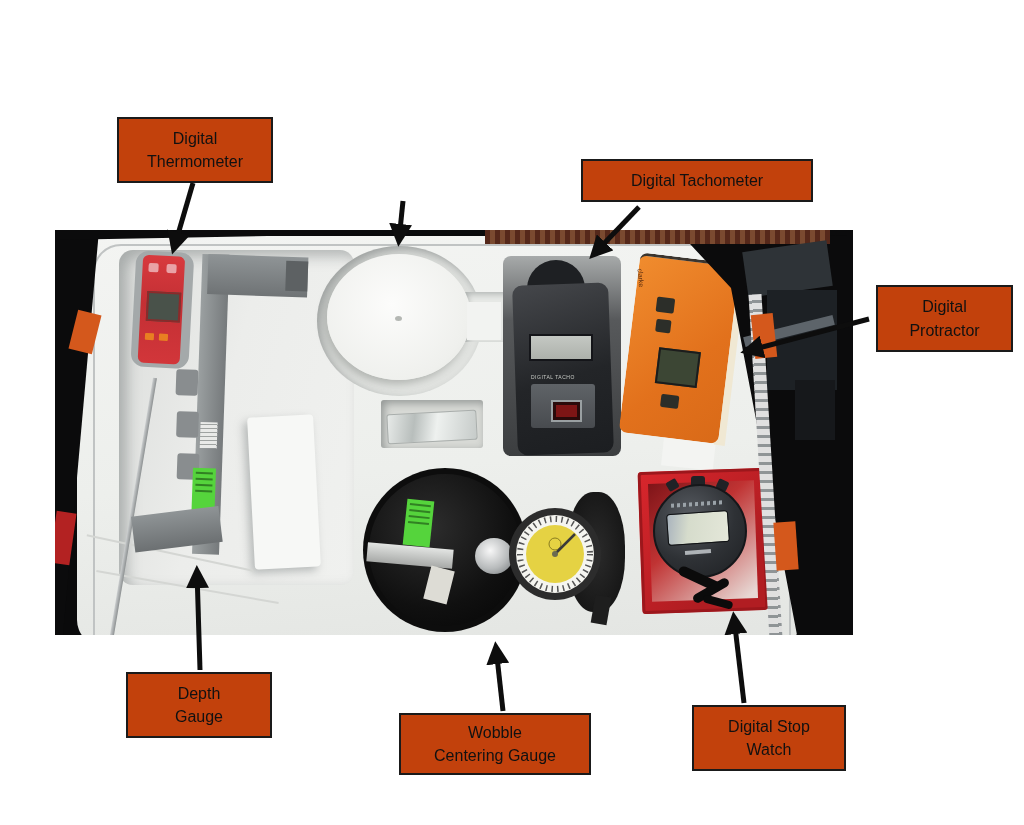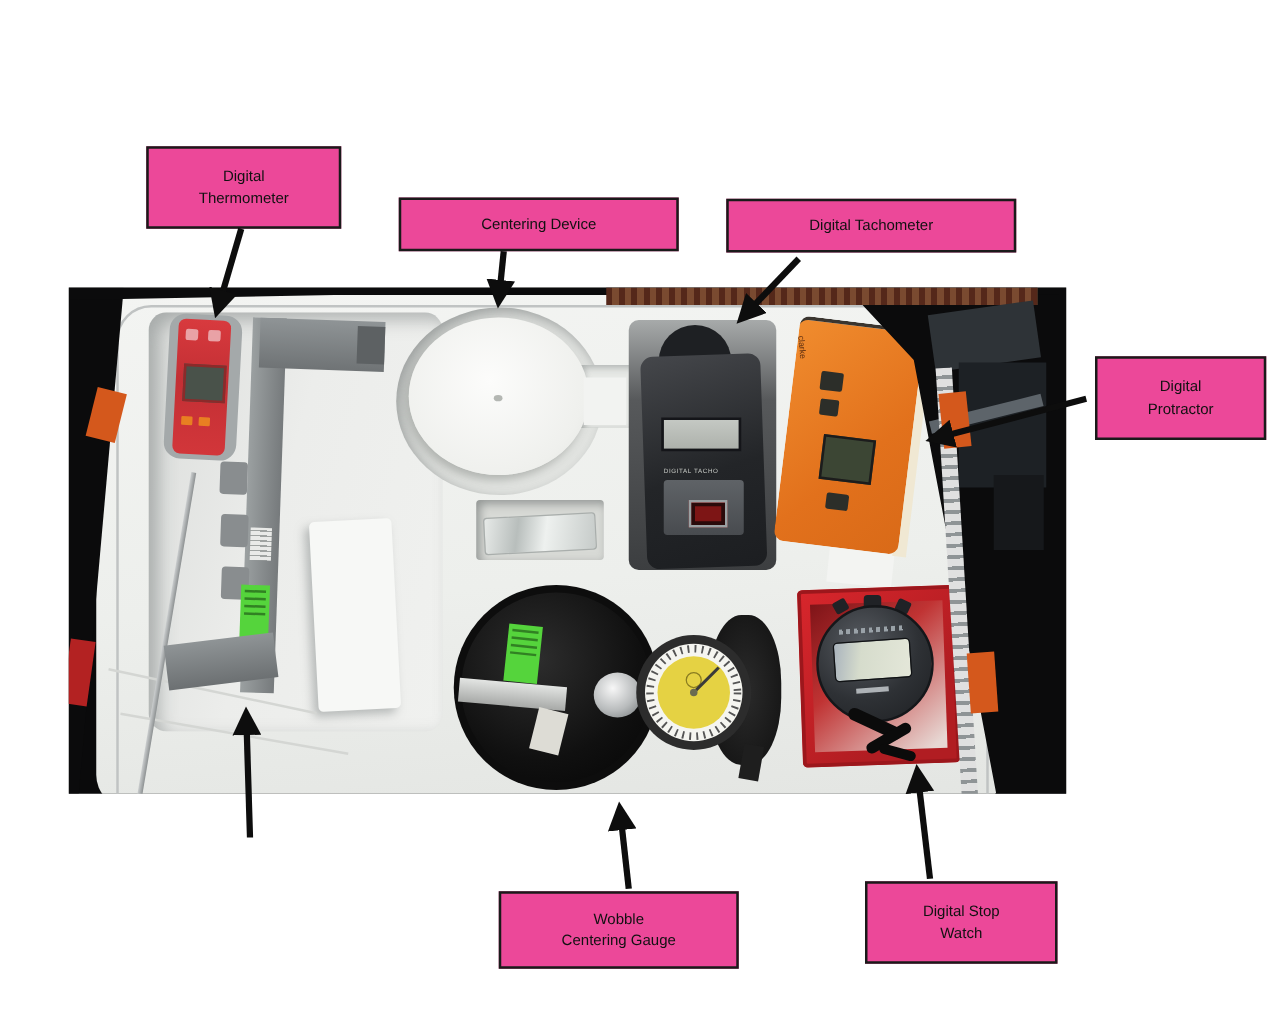--- a/index.html
+++ b/index.html
@@ -3,22 +3,22 @@
 <meta charset="utf-8">
 <style>
   html,body{margin:0;padding:0;background:#ffffff;font-family:"Liberation Sans",sans-serif;}
   #stage{position:relative;width:1024px;height:825px;background:#ffffff;overflow:hidden;}
   .abs{position:absolute;}
 
   
   .fig-title{left:0;top:30px;width:1024px;text-align:center;font-size:18px;font-weight:bold;color:#111;}
 
   
-  .callout{background:#ec4899;border:2px solid #1a1a1a;display:flex;align-items:center;justify-content:center;
-           text-align:center;font-size:12px;color:#111;line-height:1.45;white-space:pre-line;box-sizing:border-box;}
+  .callout{background:#c2410c;border:2px solid #1a1a1a;display:flex;align-items:center;justify-content:center;
+           text-align:center;font-size:16px;color:#111;line-height:1.45;white-space:pre-line;box-sizing:border-box;}
   #cb-thermo{left:117px;top:117px;width:156px;height:66px;}
   #cb-center{left:319px;top:158px;width:224px;height:43px;}
   #cb-tacho {left:581px;top:159px;width:232px;height:43px;}
   #cb-protra{left:876px;top:285px;width:137px;height:67px;}
   #cb-depth {left:126px;top:672px;width:146px;height:66px;}
   #cb-wobble{left:399px;top:713px;width:192px;height:62px;}
   #cb-stop  {left:692px;top:705px;width:154px;height:66px;}
 
   
   #arrows{left:0;top:0;width:1024px;height:825px;pointer-events:none;z-index:30;}
@@ -267,24 +267,25 @@
 
     <div class="abs clip clip-left" style="background-color: rgb(212, 88, 28);"></div>
     <div class="abs red-piece"></div>
     <div class="abs alu-strip"></div>
     <div class="abs clip clip-r1" style="background-color: rgb(212, 88, 28);"></div>
     <div class="abs clip clip-r2" style="background-color: rgb(212, 88, 28);"></div>
   </div>
 
   <div id="cb-thermo" class="abs callout">Digital
 Thermometer</div>
-  <div id="cb-center" class="abs callout">Centering Device</div>
   <div id="cb-tacho" class="abs callout">Digital Tachometer</div>
   <div id="cb-protra" class="abs callout">Digital
 Protractor</div>
+  <div id="cb-depth" class="abs callout">Depth
+Gauge</div>
   <div id="cb-wobble" class="abs callout">Wobble
 Centering Gauge</div>
   <div id="cb-stop" class="abs callout">Digital Stop
 Watch</div>
 
   <svg id="arrows" class="abs">
     <defs>
       <marker id="ah" viewBox="0 0 10 10" refX="7" refY="5" markerWidth="4.6" markerHeight="4.6" orient="auto-start-reverse">
         <path d="M0 0 L10 5 L0 10 z" fill="#0d0d0d"></path>
       </marker>

